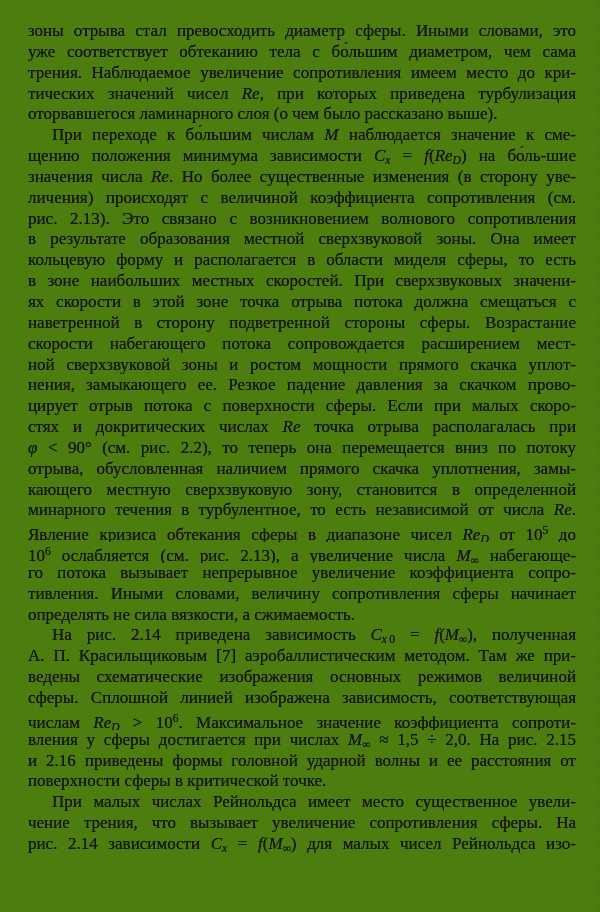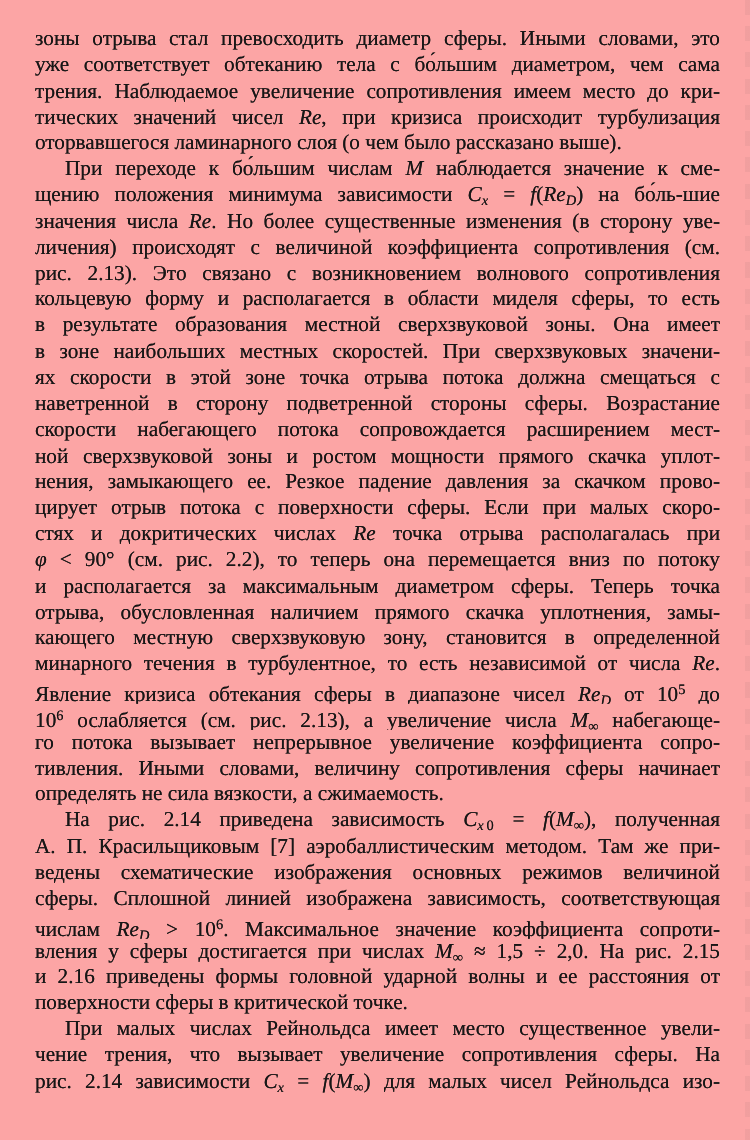--- a/index.html
+++ b/index.html
@@ -5,21 +5,21 @@
   html, body {
     margin: 0;
     padding: 0;
     background: #ffffff;
   }
   .page {
     position: relative;
     width: 600px;
     height: 912px;
     box-sizing: border-box;
-    background: #fca5a5;
+    background: #4d7c0f;
     padding: 21px 24px 0 28px;
     overflow: hidden;
     font-family: "Liberation Serif", "DejaVu Serif", serif;
     font-size: 17px;
     color: #171717;
     text-shadow: 0 0 0.45px rgba(10,10,10,0.85);
   }
   .text-block {
     width: 100%;
   }
@@ -57,41 +57,40 @@
 </style>
 </head>
 <body>
 
 <div class="page">
   <div class="text-block" id="text-block">
       <div>
         <div class="line"><span>зоны отрыва стал превосходить диаметр сферы. Иными словами, это</span></div>
         <div class="line"><span>уже соответствует обтеканию тела с бо́льшим диаметром, чем сама</span></div>
         <div class="line"><span>трения. Наблюдаемое увеличение сопротивления имеем место до кри-</span></div>
-        <div class="line"><span>тических значений чисел </span><span class="it">Re</span><span>, при кризиса происходит турбулизация</span></div>
+        <div class="line"><span>тических значений чисел </span><span class="it">Re</span><span>, при которых приведена турбулизация</span></div>
         <div class="line lastline"><span>оторвавшегося ламинарного слоя (о чем было рассказано выше).</span></div>
       </div>
       <div>
         <div class="line indent"><span>При переходе к бо́льшим числам </span><span class="it">M</span><span> наблюдается значение к сме-</span></div>
         <div class="line"><span>щению положения минимума зависимости </span><span class="it">C</span><span class="it sb">x</span><span> = </span><span class="it">f</span><span>(</span><span class="it">Re</span><span class="it sb">D</span><span>) на бо́ль-шие</span></div>
         <div class="line"><span>значения числа </span><span class="it">Re</span><span>. Но более существенные изменения (в сторону уве-</span></div>
         <div class="line"><span>личения) происходят с величиной коэффициента сопротивления (см.</span></div>
         <div class="line"><span>рис. 2.13). Это связано с возникновением волнового сопротивления</span></div>
+        <div class="line"><span>в результате образования местной сверхзвуковой зоны. Она имеет</span></div>
         <div class="line"><span>кольцевую форму и располагается в области миделя сферы, то есть</span></div>
-        <div class="line"><span>в результате образования местной сверхзвуковой зоны. Она имеет</span></div>
         <div class="line"><span>в зоне наибольших местных скоростей. При сверхзвуковых значени-</span></div>
         <div class="line"><span>ях скорости в этой зоне точка отрыва потока должна смещаться с</span></div>
         <div class="line"><span>наветренной в сторону подветренной стороны сферы. Возрастание</span></div>
         <div class="line"><span>скорости набегающего потока сопровождается расширением мест-</span></div>
         <div class="line"><span>ной сверхзвуковой зоны и ростом мощности прямого скачка уплот-</span></div>
         <div class="line"><span>нения, замыкающего ее. Резкое падение давления за скачком прово-</span></div>
         <div class="line"><span>цирует отрыв потока с поверхности сферы. Если при малых скоро-</span></div>
         <div class="line"><span>стях и докритических числах </span><span class="it">Re</span><span> точка отрыва располагалась при</span></div>
         <div class="line"><span class="it">φ</span><span> &lt; 90° (см. рис. 2.2), то теперь она перемещается вниз по потоку</span></div>
-        <div class="line"><span>и располагается за максимальным диаметром сферы. Теперь точка</span></div>
         <div class="line"><span>отрыва, обусловленная наличием прямого скачка уплотнения, замы-</span></div>
         <div class="line"><span>кающего местную сверхзвуковую зону, становится в определенной</span></div>
         <div class="line"><span>минарного течения в турбулентное, то есть независимой от числа </span><span class="it">Re</span><span>.</span></div>
         <div class="line"><span>Явление кризиса обтекания сферы в диапазоне чисел </span><span class="it">Re</span><span class="it sb">D</span><span> от 10</span><span class="sp">5</span><span> до</span></div>
         <div class="line"><span>10</span><span class="sp">6</span><span> ослабляется (см. рис. 2.13), а увеличение числа </span><span class="it">M</span><span class="sb">∞</span><span> набегающе-</span></div>
         <div class="line"><span>го потока вызывает непрерывное увеличение коэффициента сопро-</span></div>
         <div class="line"><span>тивления. Иными словами, величину сопротивления сферы начинает</span></div>
         <div class="line lastline"><span>определять не сила вязкости, а сжимаемость.</span></div>
       </div>
       <div>

